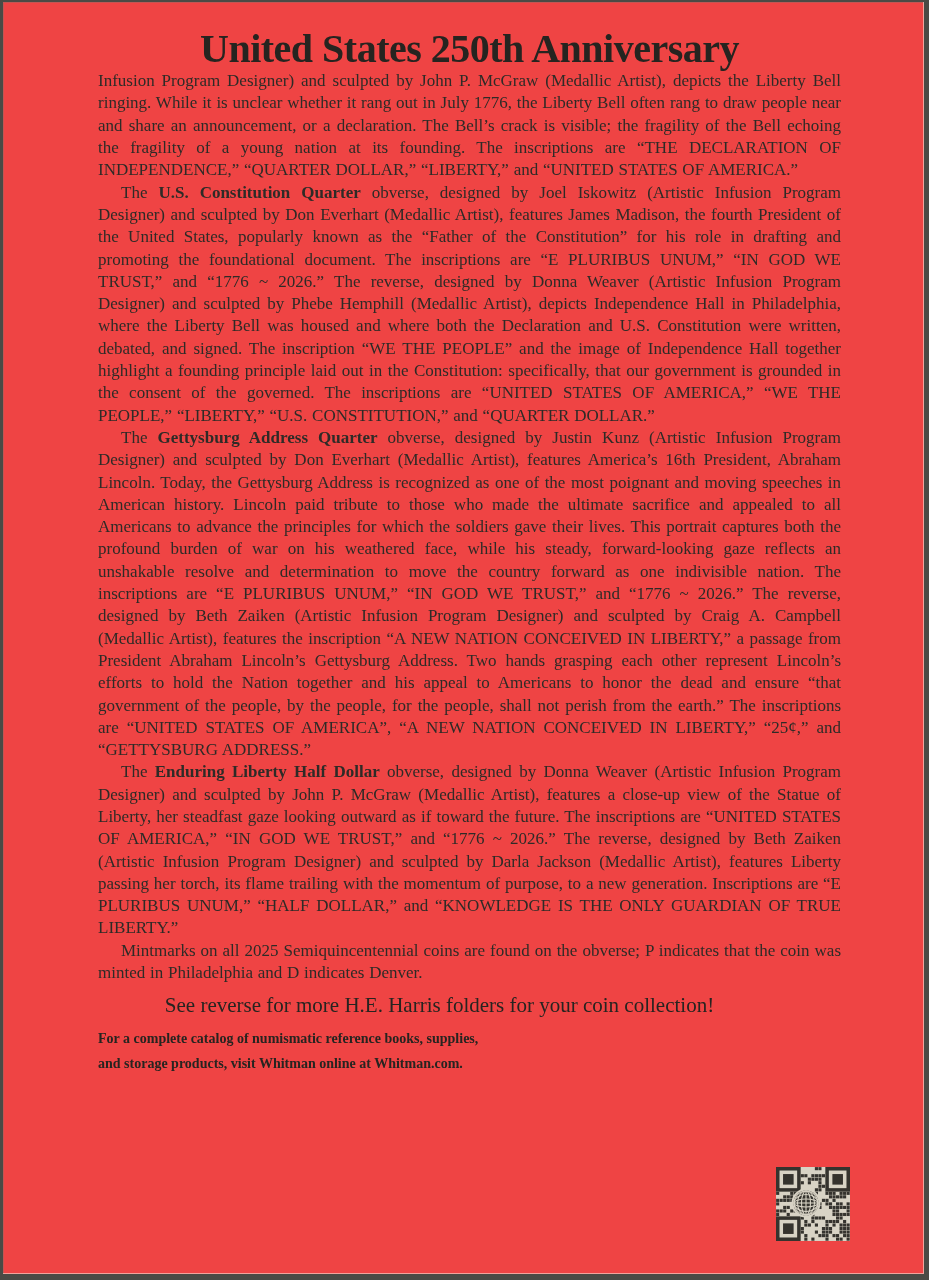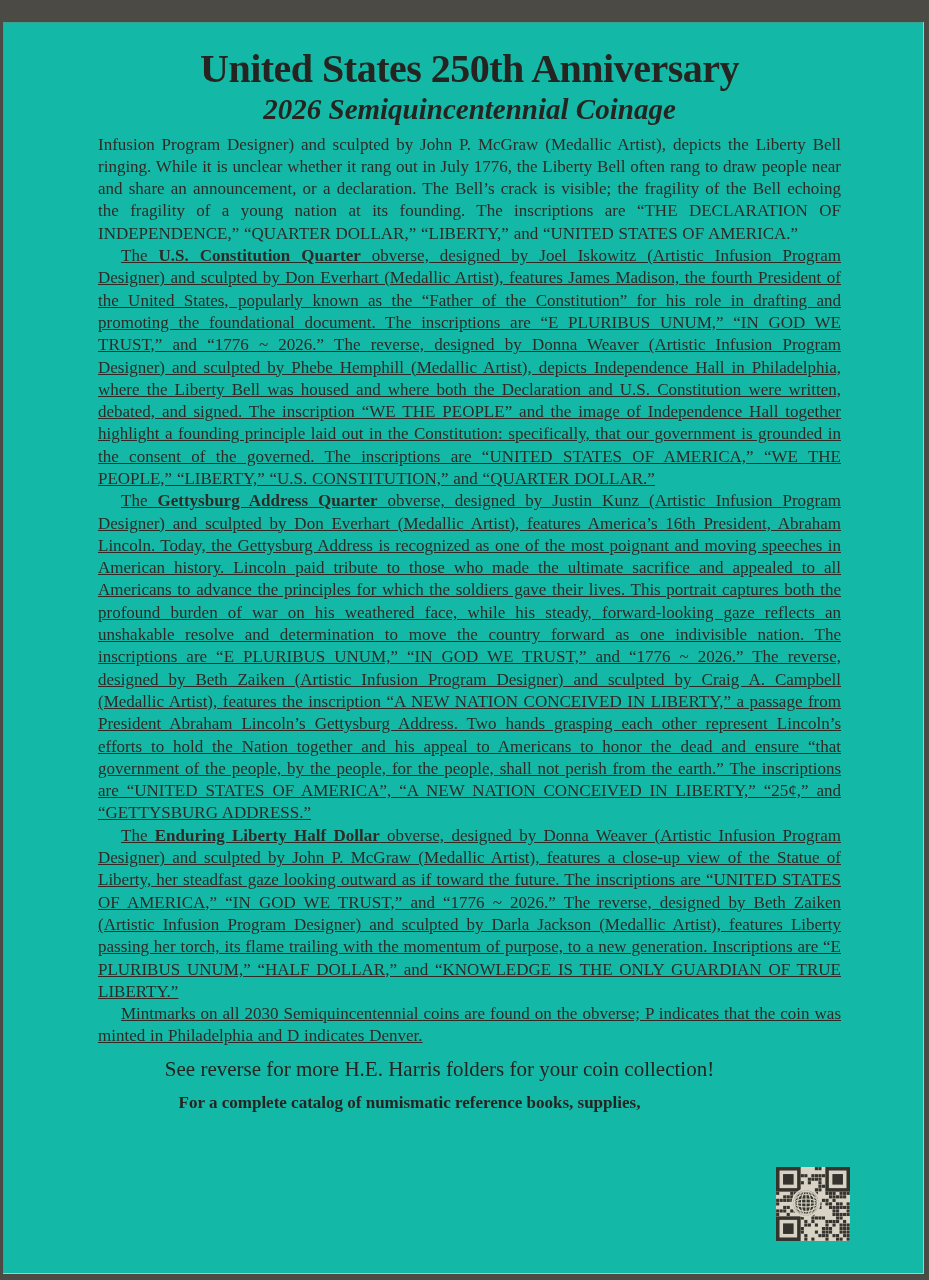--- a/index.html
+++ b/index.html
@@ -6,24 +6,23 @@
   body{
     width:929px;height:1280px;
     background:#4b4a45;
     font-family:"Liberation Serif", serif;
     overflow:hidden;
     position:relative;
   }
   .page{
     position:absolute;
     left:3px;top:2px;right:5px;bottom:6px;
-    background:#14b8a6;
+    background:#ef4444;
     box-shadow:inset -1px -1px 0 rgba(245,242,230,.55), inset 1px 1px 0 rgba(120,118,110,.35);
     color:#2e2b27;
-    margin-top:20px;
   }
   .content{
     padding:25px 83px 0 95px;
   }
   .title{
     margin:0;
     font-size:40px;
     line-height:1.08;
     font-weight:bold;
     text-align:center;
@@ -39,73 +38,71 @@
     text-align:center;
     color:#262420;
   }
   .body-text p.para{
     margin:0;
     font-size:17px;
     line-height:22.3px;
     text-align:justify;
     word-spacing:0.03em;
   }
-  .body-text p.indent{ text-indent:23px;text-decoration:underline; }
+  .body-text p.indent{ text-indent:23px; }
   .coin-name{ font-weight:bold; }
   .footer{ margin-top:9px; }
   .see-reverse{
     margin:0;
     font-size:21px;
     font-weight:normal;
     text-align:center;
     color:#262420;
     padding-right:60px;
   }
   .catalog{
     margin:9px 0 0 0;
-    font-size:17px;
+    font-size:14px;
     line-height:24.5px;
     font-weight:bold;
-    text-align:center;
     color:#262420;
     padding-right:120px;
   }
   .qr{
     position:absolute;
     right:74px;
     bottom:33px;
     width:74px;
     height:74px;
   }
   .qr svg{display:block;}
 </style>
 </head>
 <body>
 
 <div class="page">
   <div class="content">
 
     <h1 class="title">United States 250th Anniversary</h1>
-    <h2 class="subtitle">2026 Semiquincentennial Coinage</h2>
 
     <div class="body-text">
       <p class="para"><span>Infusion Program Designer) and sculpted by John P. McGraw (Medallic Artist), depicts the Liberty Bell ringing. While it is unclear whether it rang out in July 1776, the Liberty Bell often rang to draw people near and share an announcement, or a declaration. The Bell’s crack is visible; the fragility of the Bell echoing the fragility of a young nation at its founding. The inscriptions are “THE DECLARATION OF INDEPENDENCE,” “QUARTER DOLLAR,” “LIBERTY,” and “UNITED STATES OF AMERICA.”</span></p>
 
       <p class="para indent"><span>The </span><strong class="coin-name">U.S. Constitution Quarter</strong><span> obverse, designed by Joel Iskowitz (Artistic Infusion Program Designer) and sculpted by Don Everhart (Medallic Artist), features James Madison, the fourth President of the United States, popularly known as the “Father of the Constitution” for his role in drafting and promoting the foundational document. The inscriptions are “E PLURIBUS UNUM,” “IN GOD WE TRUST,” and “1776 ~ 2026.” The reverse, designed by Donna Weaver (Artistic Infusion Program Designer) and sculpted by Phebe Hemphill (Medallic Artist), depicts Independence Hall in Philadelphia, where the Liberty Bell was housed and where both the Declaration and U.S. Constitution were written, debated, and signed. The inscription “WE THE PEOPLE” and the image of Independence Hall together highlight a founding principle laid out in the Constitution: specifically, that our government is grounded in the consent of the governed. The inscriptions are “UNITED STATES OF AMERICA,” “WE THE PEOPLE,” “LIBERTY,” “U.S. CONSTITUTION,” and “QUARTER DOLLAR.”</span></p>
 
       <p class="para indent"><span>The </span><strong class="coin-name">Gettysburg Address Quarter</strong><span> obverse, designed by Justin Kunz (Artistic Infusion Program Designer) and sculpted by Don Everhart (Medallic Artist), features America’s 16th President, Abraham Lincoln. Today, the Gettysburg Address is recognized as one of the most poignant and moving speeches in American history. Lincoln paid tribute to those who made the ultimate sacrifice and appealed to all Americans to advance the principles for which the soldiers gave their lives. This portrait captures both the profound burden of war on his weathered face, while his steady, forward-looking gaze reflects an unshakable resolve and determination to move the country forward as one indivisible nation. The inscriptions are “E PLURIBUS UNUM,” “IN GOD WE TRUST,” and “1776 ~ 2026.” The reverse, designed by Beth Zaiken (Artistic Infusion Program Designer) and sculpted by Craig A. Campbell (Medallic Artist), features the inscription “A NEW NATION CONCEIVED IN LIBERTY,” a passage from President Abraham Lincoln’s Gettysburg Address. Two hands grasping each other represent Lincoln’s efforts to hold the Nation together and his appeal to Americans to honor the dead and ensure “that government of the people, by the people, for the people, shall not perish from the earth.” The inscriptions are “UNITED STATES OF AMERICA”, “A NEW NATION CONCEIVED IN LIBERTY,” “25¢,” and “GETTYSBURG ADDRESS.”</span></p>
 
       <p class="para indent"><span>The </span><strong class="coin-name">Enduring Liberty Half Dollar</strong><span> obverse, designed by Donna Weaver (Artistic Infusion Program Designer) and sculpted by John P. McGraw (Medallic Artist), features a close-up view of the Statue of Liberty, her steadfast gaze looking outward as if toward the future. The inscriptions are “UNITED STATES OF AMERICA,” “IN GOD WE TRUST,” and “1776 ~ 2026.” The reverse, designed by Beth Zaiken (Artistic Infusion Program Designer) and sculpted by Darla Jackson (Medallic Artist), features Liberty passing her torch, its flame trailing with the momentum of purpose, to a new generation. Inscriptions are “E PLURIBUS UNUM,” “HALF DOLLAR,” and “KNOWLEDGE IS THE ONLY GUARDIAN OF TRUE LIBERTY.”</span></p>
 
-      <p class="para indent"><span>Mintmarks on all 2030 Semiquincentennial coins are found on the obverse; P indicates that the coin was minted in Philadelphia and D indicates Denver.</span></p>
+      <p class="para indent"><span>Mintmarks on all 2025 Semiquincentennial coins are found on the obverse; P indicates that the coin was minted in Philadelphia and D indicates Denver.</span></p>
     </div>
 
     <div class="footer">
       <p class="see-reverse">See reverse for more H.E. Harris folders for your coin collection!</p>
-      <p class="catalog"><span>For a complete catalog of numismatic reference books, supplies,</span><br></p>
+      <p class="catalog"><span>For a complete catalog of numismatic reference books, supplies,</span><br><span>and storage products, visit Whitman online at Whitman.com.</span></p>
     </div>
   </div>
 
   <div class="qr">
     <svg id="qr-svg" width="74" height="74" viewBox="0 0 74 74" xmlns="http://www.w3.org/2000/svg">
         <rect x="0" y="0" width="74" height="74" fill="#d8d3c5"></rect>
         <rect x="38.86190476190476" y="0.1" width="3.123809523809524" height="3.123809523809524" fill="#35332e"></rect>
         <rect x="42.385714285714286" y="0.1" width="3.123809523809524" height="3.123809523809524" fill="#35332e"></rect>
         <rect x="24.766666666666666" y="7.147619047619047" width="3.123809523809524" height="3.123809523809524" fill="#35332e"></rect>
         <rect x="28.29047619047619" y="7.147619047619047" width="3.123809523809524" height="3.123809523809524" fill="#35332e"></rect>

